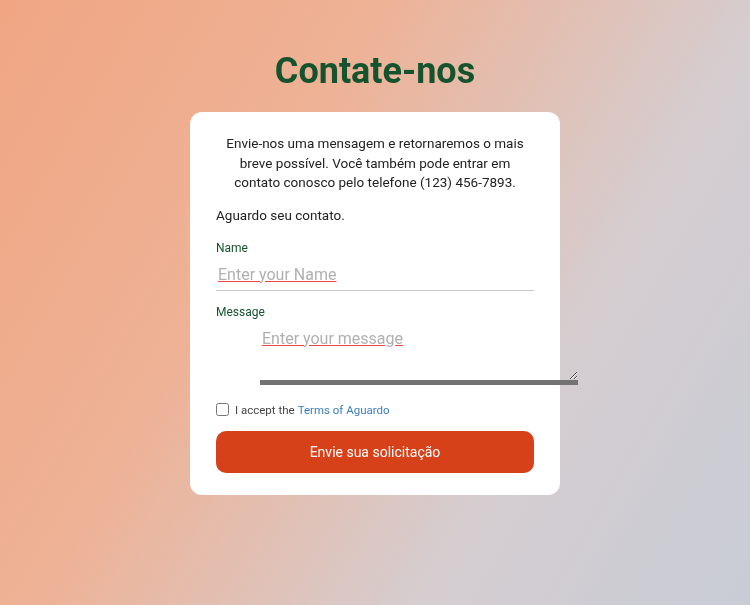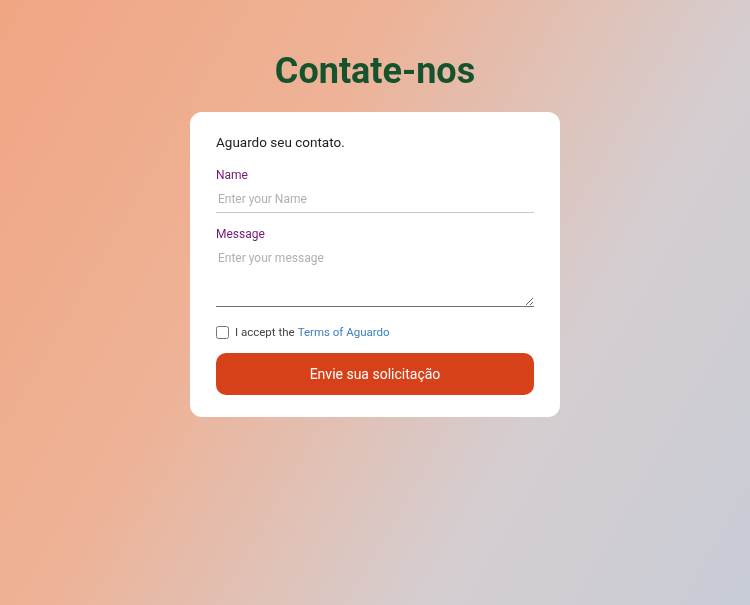--- a/index.html
+++ b/index.html
@@ -35,41 +35,43 @@
 }
 .wait {
   text-align: left;
   font-size: 13.5px;
   color: #222;
   margin-bottom: 18px;
 }
 .field { margin-bottom: 14px; }
 .label {
   font-size: 12px;
-  color: #701a75;
+  color: #14532d;
   margin-bottom: 6px;
   display: block;
 }
 .input {
   width: 100%;
   border: none;
   border-bottom: 1px solid #c9c9c9;
-  font-size: 12px;
+  font-size: 16px;
   padding: 4px 2px 6px 2px;
   color: #ef4444;
   background: transparent;
   outline: none;
   font-family: inherit;
+  text-decoration: underline;
 }
 .input::placeholder { color: #b0b0b0; }
 textarea.input {
   border: none;
-  border-bottom: 1px solid #737373;
+  border-bottom: 5px solid #737373;
   height: 60px;
   resize: vertical;
+  margin-left: 44px;
 }
 .terms-row {
   display: flex;
   align-items: center;
   font-size: 11.5px;
   color: #444;
   margin-top: 4px;
   margin-bottom: 14px;
 }
 .terms-row input { margin-right: 6px; }
@@ -85,20 +87,21 @@
   cursor: pointer;
   font-family: inherit;
 }
 </style>
 </head>
 <body>
 
 <h1 class="title">Contate-nos</h1>
 
 <div class="card">
+  <p class="intro">Envie-nos uma mensagem e retornaremos o mais breve possível. Você também pode entrar em contato conosco pelo telefone (123) 456-7893.</p>
   <p class="wait">Aguardo seu contato.</p>
 
   <div class="field">
     <label class="label">Name</label>
     <input class="input" type="text" placeholder="Enter your Name" style="">
   </div>
 
 
   <div class="field">
     <label class="label">Message</label>

